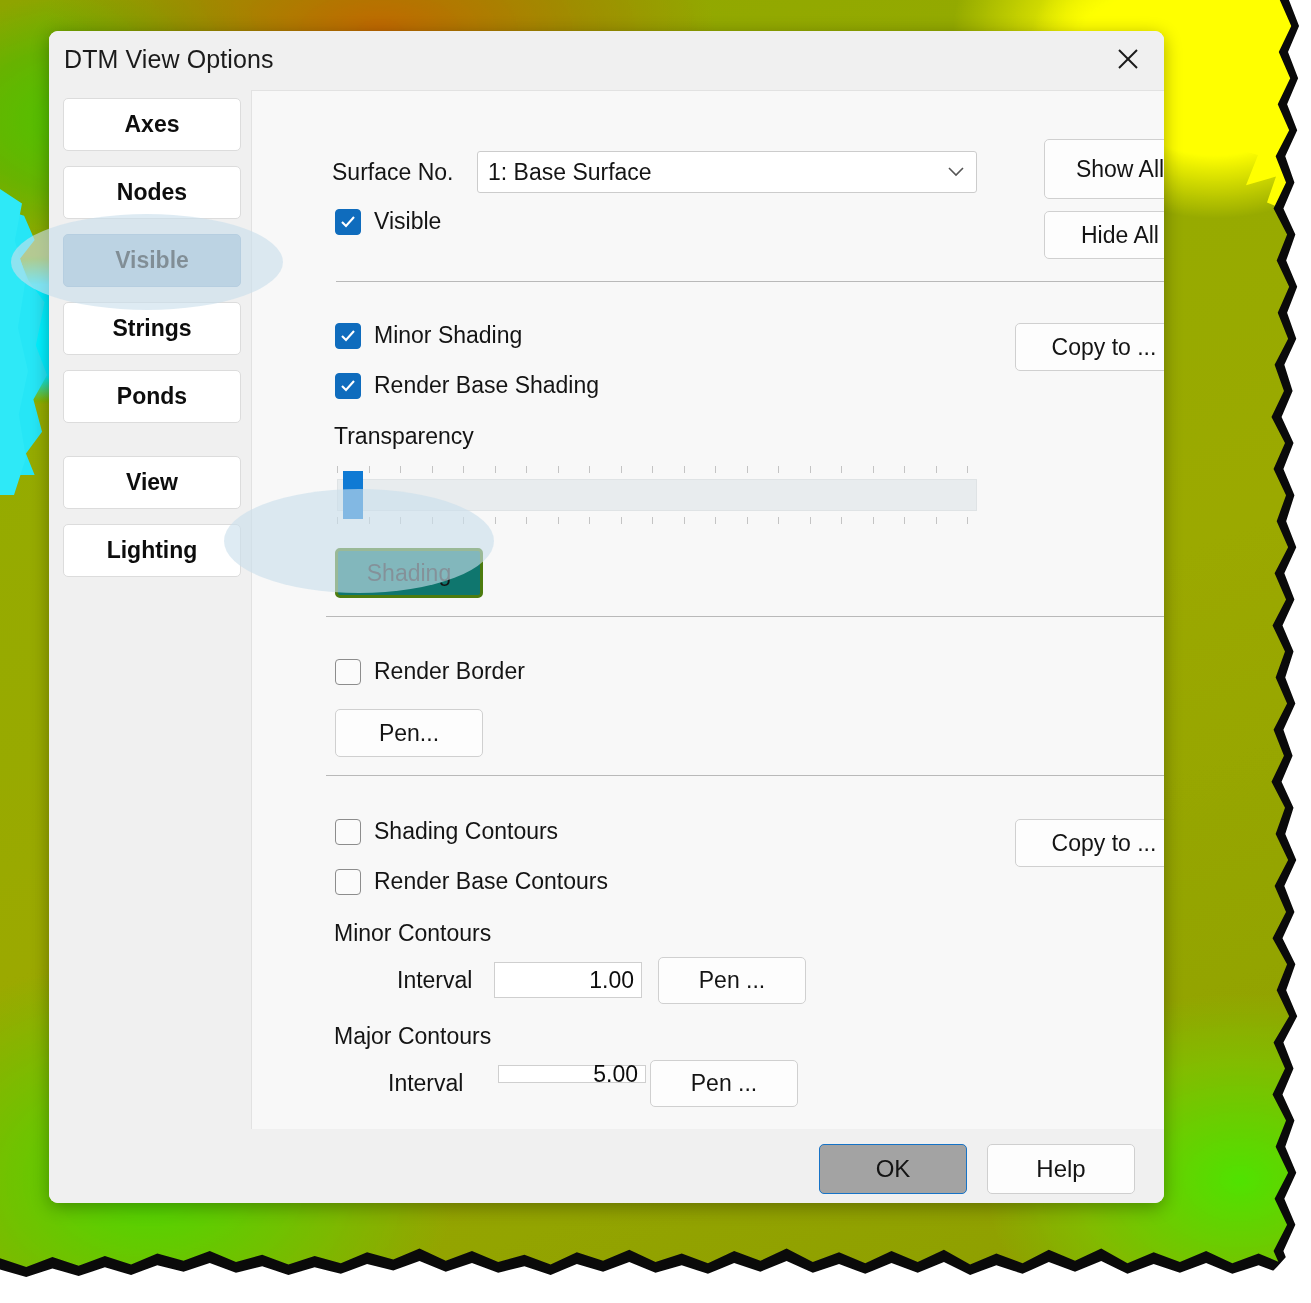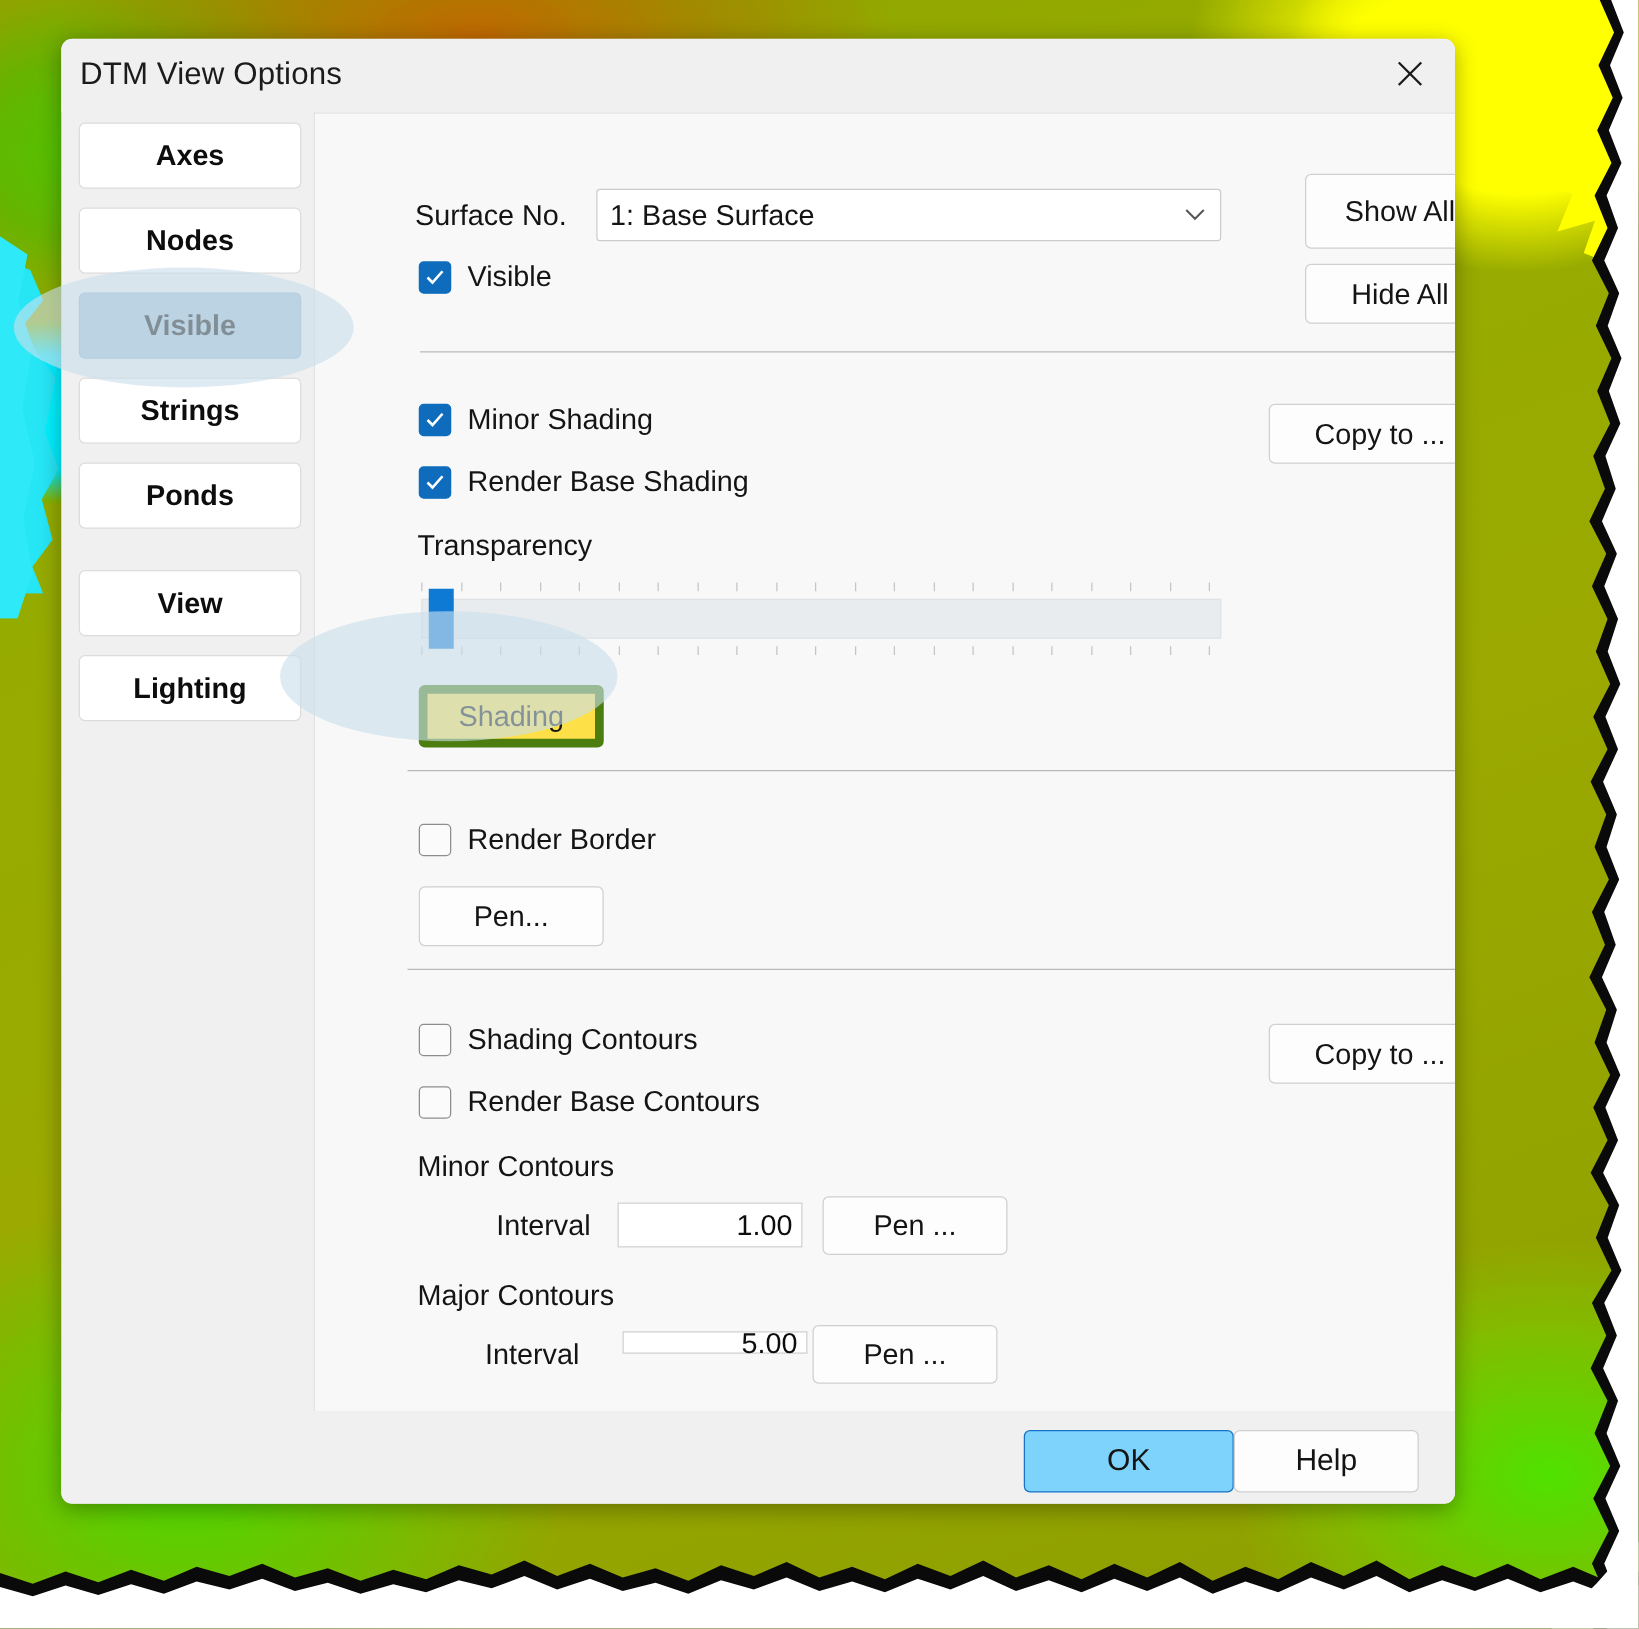--- a/index.html
+++ b/index.html
@@ -236,22 +236,22 @@
     border-radius: 5px;
     box-sizing: border-box;
     display: flex;
     align-items: center;
     justify-content: center;
     font-size: 23px;
     color: #141414;
     cursor: pointer;
   }
   .btn.subtle {
-    background: #fde047;
-    border: 7px solid #4d7c0f;
+    background: #0f766e;
+    border: 3px solid #4d7c0f;
   }
 
   .chk-row {
     position: absolute;
     display: flex;
     align-items: center;
     cursor: pointer;
   }
   .chk {
     width: 26px; height: 26px;
@@ -326,22 +326,22 @@
   
   .footer {
     position: absolute;
     left: 0; bottom: 0;
     width: 100%; height: 74px;
     background: #f0f0f0;
   }
   .btn-ok {
     position: absolute;
     left: 770px; top: 1113px;
-    width: 168px; height: 50px;
-    background: #7dd3fc;
+    width: 148px; height: 50px;
+    background: #a3a3a3;
     border: 1.5px solid #1673c7;
     border-radius: 5px;
     display: flex; align-items: center; justify-content: center;
     font-size: 24px; color: #141414;
     box-sizing: border-box;
     cursor: pointer;
   }
   .btn-help {
     position: absolute;
     left: 938px; top: 1113px;

